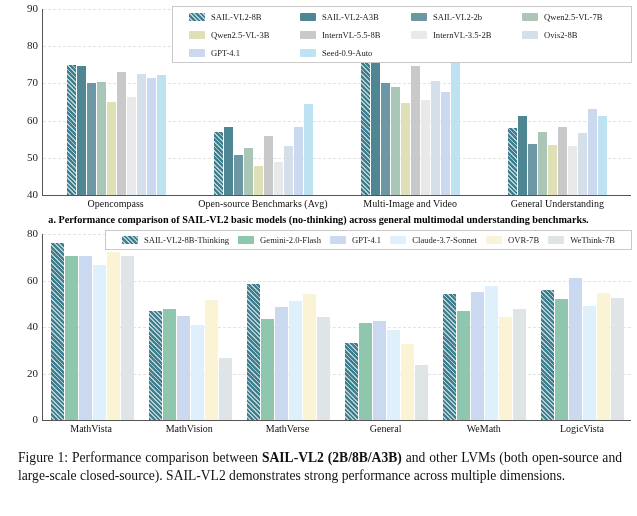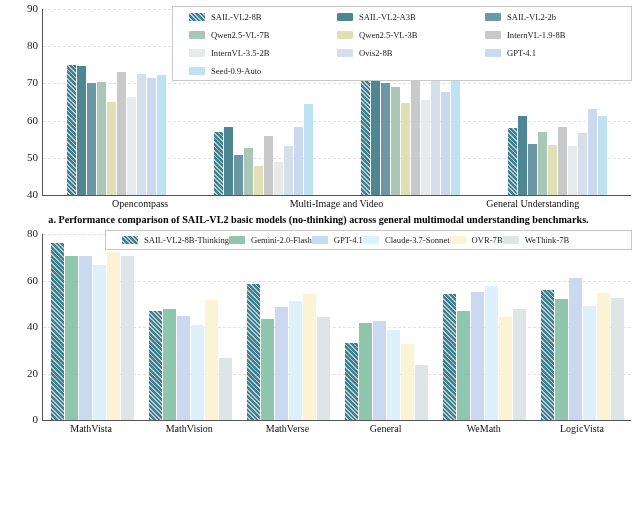--- a/index.html
+++ b/index.html
@@ -14,23 +14,23 @@
   .grid{position:absolute;left:0;right:0;border-top:1px dashed #e3e3e3;height:0;}
   .groups{position:absolute;left:0;right:0;top:0;bottom:0;display:flex;}
   .slot{flex:1;display:flex;justify-content:center;align-items:flex-end;min-width:0;}
   .group{display:flex;align-items:flex-end;gap:1px;}
   .bar{flex:none;}
   .hatch{background-image:repeating-linear-gradient(45deg,rgba(255,255,255,0) 0,
          rgba(255,255,255,0) 2px,rgba(255,255,255,0.62) 2px,rgba(255,255,255,0.62) 3.2px);}
   .xlabels{grid-column:2;display:flex;}
   .xlab{font-size:10px;color:#111;padding-top:2px;text-align:center;}
   .legend{position:absolute;background:#fff;border:1px solid #c9c9c9;z-index:3;box-sizing:border-box;}
-  .legend-0{top:-3px;left:129px;right:-1px;display:grid;grid-template-columns:repeat(3,1fr);
+  .legend-0{top:-3px;left:129px;right:-1px;display:grid;grid-template-columns:repeat(4,1fr);
             row-gap:2px;column-gap:4px;padding:5px 6px 4px 16px;gap:8px;}
-  .legend-1{top:-4px;left:62px;right:-1px;display:flex;
+  .legend-1{top:-4px;left:62px;right:-1px;display:flex;justify-content:space-between;
             padding:4px 16px;}
   .legend-item{display:flex;align-items:center;gap:6px;font-size:8.6px;color:#222;white-space:nowrap;}
   .swatch{width:16px;height:8px;border-radius:1px;flex:none;}
   .subcaption{text-align:center;font-weight:bold;font-size:10.2px;margin:5px 0 0 0;color:#000;}
   .figcaption{font-size:13.6px;line-height:1.33;text-align:justify;margin:15px 15px 0 18px;color:#111;}
 </style>
 </head>
 <body>
 
 <div class="page">
@@ -124,21 +124,21 @@
           <div class="legend-item">
             <span class="swatch" style="background-color: rgb(169, 198, 182);"></span>
             <span class="leglab">Qwen2.5-VL-7B</span>
           </div>
           <div class="legend-item">
             <span class="swatch" style="background-color: rgb(223, 224, 182);"></span>
             <span class="leglab">Qwen2.5-VL-3B</span>
           </div>
           <div class="legend-item">
             <span class="swatch" style="background-color: rgb(201, 201, 201);"></span>
-            <span class="leglab">InternVL-1.9-8B</span>
+            <span class="leglab">InternVL-5.5-8B</span>
           </div>
           <div class="legend-item">
             <span class="swatch" style="background-color: rgb(231, 233, 234);"></span>
             <span class="leglab">InternVL-3.5-2B</span>
           </div>
           <div class="legend-item">
             <span class="swatch" style="background-color: rgb(213, 223, 233);"></span>
             <span class="leglab">Ovis2-8B</span>
           </div>
           <div class="legend-item">
@@ -146,20 +146,21 @@
             <span class="leglab">GPT-4.1</span>
           </div>
           <div class="legend-item">
             <span class="swatch" style="background-color: rgb(191, 226, 242);"></span>
             <span class="leglab">Seed-0.9-Auto</span>
           </div>
         </div>
       </div>
       <div class="xlabels">
         <div class="slot xlab">Opencompass</div>
+        <div class="slot xlab">Open-source Benchmarks (Avg)</div>
         <div class="slot xlab">Multi-Image and Video</div>
         <div class="slot xlab">General Understanding</div>
       </div>
     </div>
   <div class="subcaption">a. Performance comparison of SAIL-VL2 basic models (no-thinking) across general multimodal understanding benchmarks.</div>
 
   <div class="chart chart-b" id="chart-1">
       <div class="yaxis" style="height: 186px;">
         <div class="ytick" style="bottom: -4px;">0</div>
         <div class="ytick" style="bottom: 42.5px;">20</div>
@@ -264,14 +265,15 @@
       <div class="xlabels">
         <div class="slot xlab">MathVista</div>
         <div class="slot xlab">MathVision</div>
         <div class="slot xlab">MathVerse</div>
         <div class="slot xlab">General</div>
         <div class="slot xlab">WeMath</div>
         <div class="slot xlab">LogicVista</div>
       </div>
     </div>
 
+  <p class="figcaption"><span>Figure 1: Performance comparison between </span><strong>SAIL-VL2 (2B/8B/A3B)</strong><span> and other LVMs (both open-source and large-scale closed-source). SAIL-VL2 demonstrates strong performance across multiple dimensions.</span></p>
 
 </div>
 
 </body></html>

